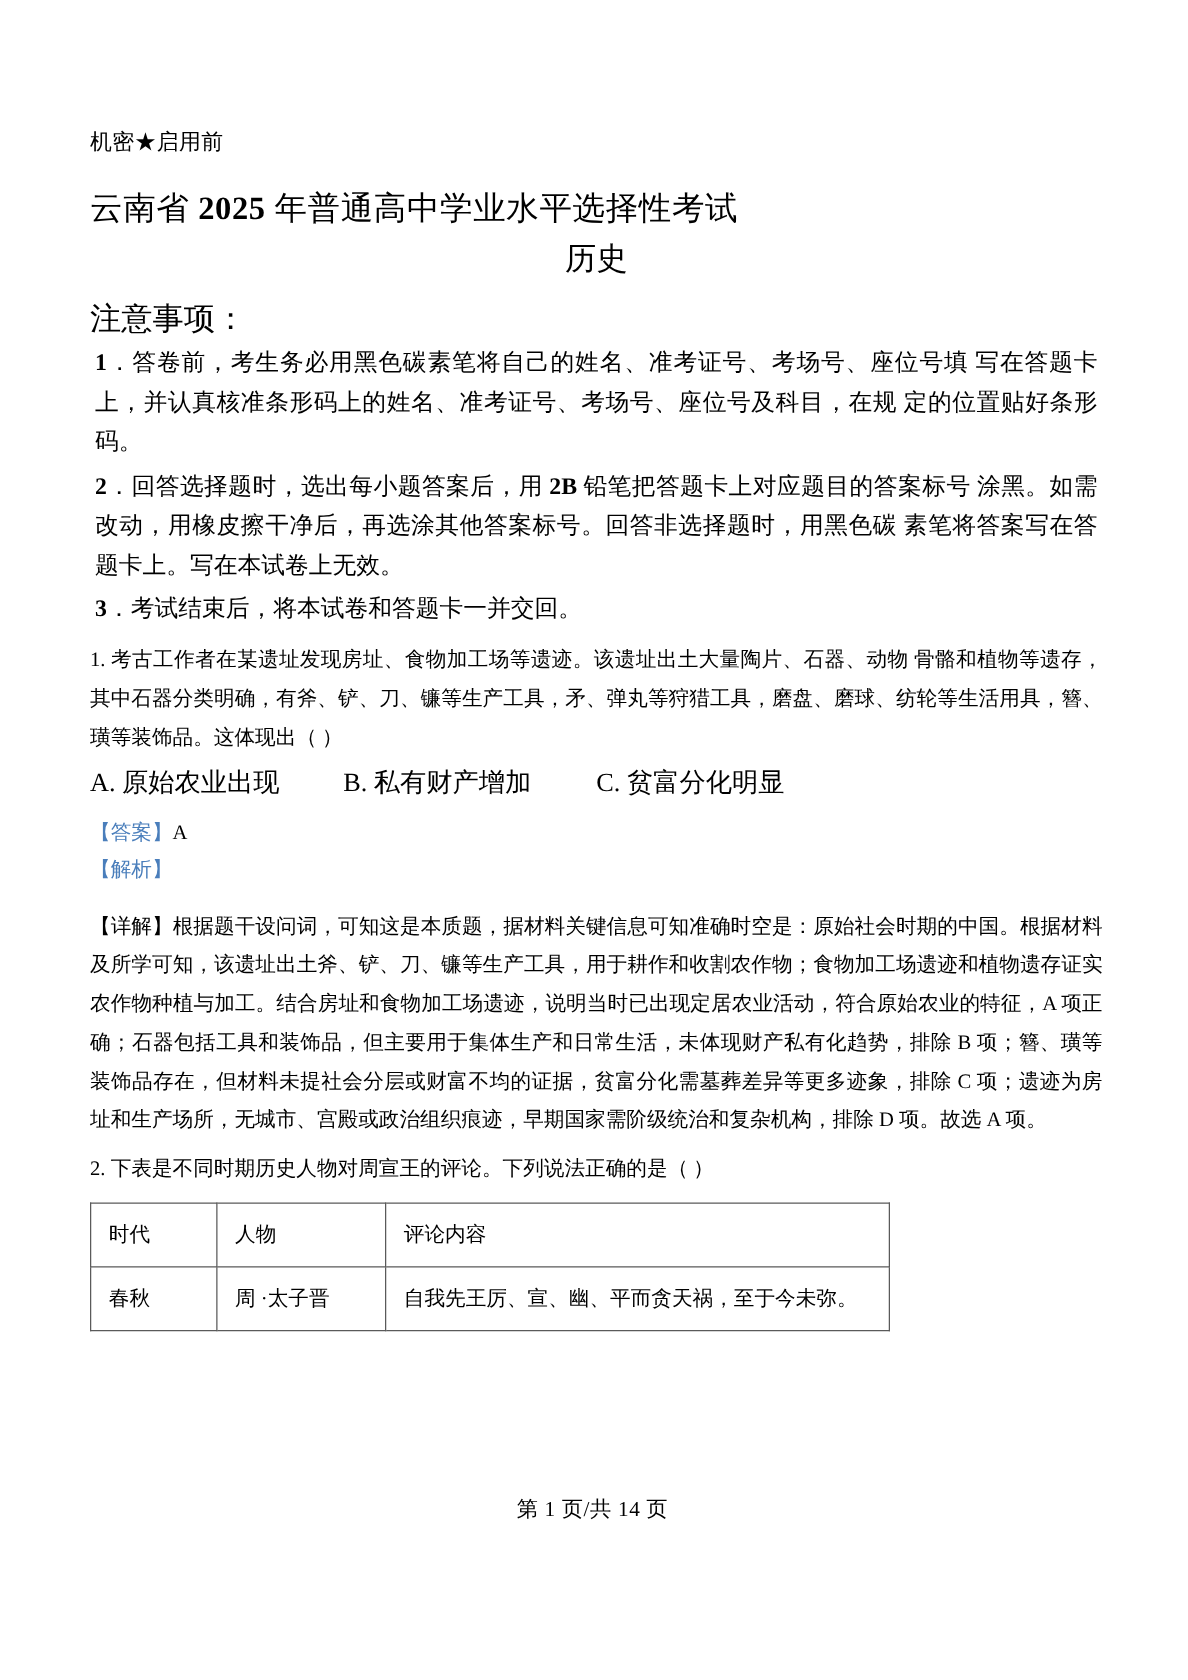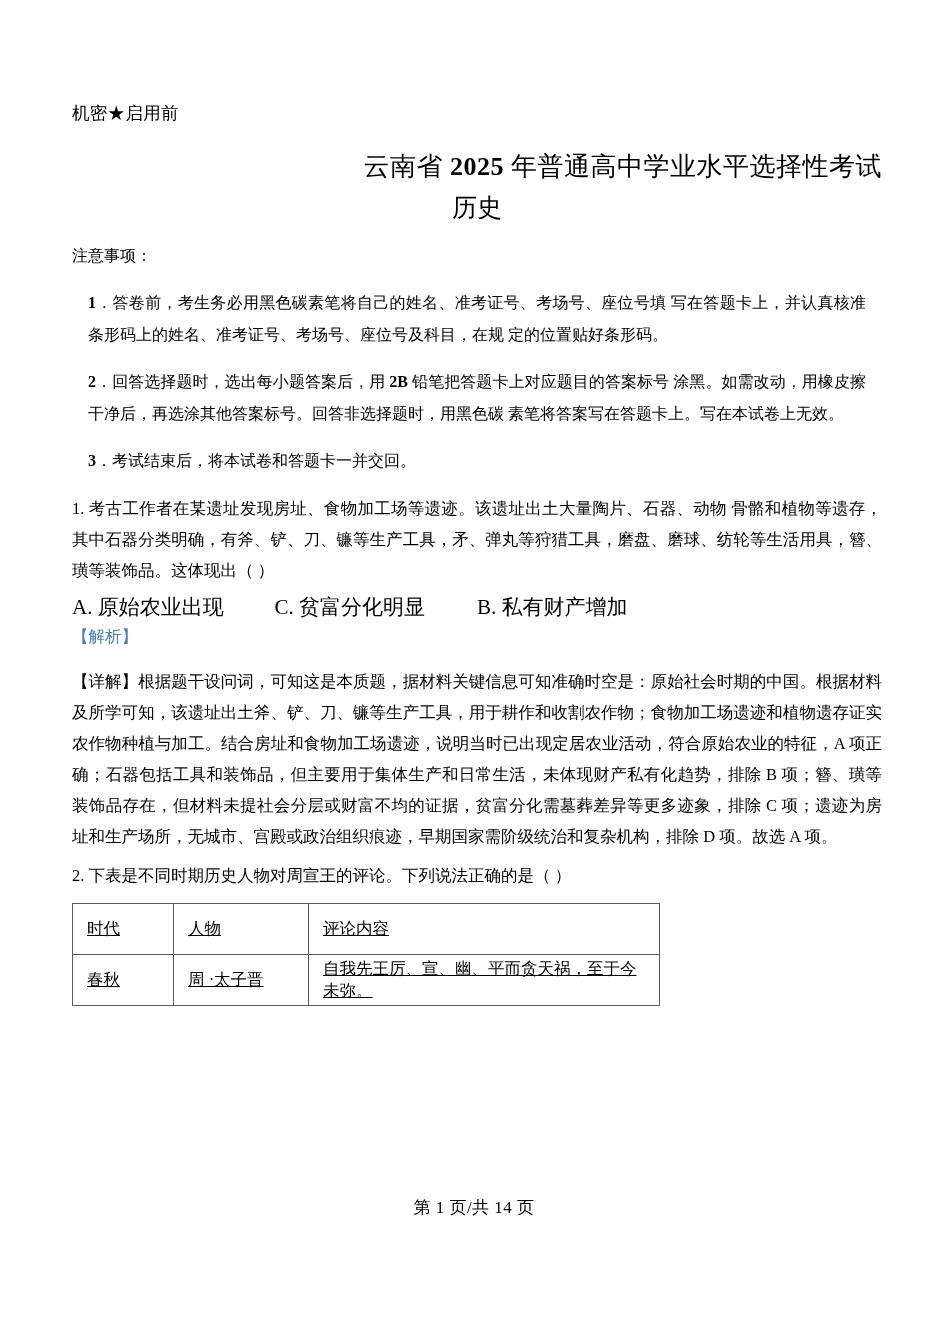--- a/index.html
+++ b/index.html
@@ -34,46 +34,46 @@
   
   .confidential {
     font-size: 17.5px;
     line-height: 26px;
     letter-spacing: 0.3px;
     margin-bottom: 22px;
   }
 
   
   .doc-title {
-    text-align: right;
+    text-align: left;
     font-size: 26px;
     line-height: 38px;
     letter-spacing: 0.5px;
     margin: 0 0 4px 0;
     font-weight: normal;
   }
   .doc-title .year { font-weight: bold; }
   .doc-subtitle {
     text-align: center;
     font-size: 25px;
     line-height: 36px;
     margin: 0 0 14px 0;
     font-weight: normal;
   }
 
   
   .notice-heading {
-    font-size: 16px;
+    font-size: 25px;
     line-height: 31px;
     margin: 0;
   }
   .notice-item {
-    font-size: 16px;
+    font-size: 19px;
     line-height: 31.5px;
-    margin: 16px;
+    margin: 4px;
     text-align: justify;
     text-justify: inter-ideograph;
   }
   .notice-item b,
   .section-head b {
     font-weight: bold;
   }
 
   
   .section-head {
@@ -122,23 +122,22 @@
     line-height: 31px;
     margin: 14px 0 0 0;
     text-align: justify;
     text-justify: inter-ideograph;
   }
 
   
   .q-table {
     border-collapse: collapse;
     margin: 12px 0 0 0;
-    width: 588px;
+    width: 640px;
     table-layout: fixed;
-    text-decoration: underline;
   }
   .q-table td {
     border: 1.5px solid #5a5a5a;
     font-size: 16.5px;
     height: 50px;
     padding: 0 14px;
     vertical-align: middle;
     font-family: "Liberation Serif", "DejaVu Serif", serif;
   }
   .q-table .c-era   { width: 72px; }
@@ -186,24 +185,27 @@
     </div>
 
 
     <div class="question">
       <span>1.</span>
       <span>考古工作者在某遗址发现房址、食物加工场等遗迹。该遗址出土大量陶片、石器、动物  骨骼和植物等遗存，其中石器分类明确，有斧、铲、刀、镰等生产工具，矛、弹丸等狩猎工具，磨盘、磨球、纺轮等生活用具，簪、璜等装饰品。这体现出（    ）</span>
     </div>
 
     <div class="options">
       <div class="opt">A. 原始农业出现</div>
+      <div class="opt">B. 私有财产增加</div>
       <div class="opt">C. 贫富分化明显</div>
-      <div class="opt">B. 私有财产增加</div>
-    </div>
-
+    </div>
+
+    <div class="answer-line">
+      <span class="tag">【答案】</span><span class="val">A</span>
+    </div>
 
     <div class="analysis-line">
       <span class="tag">【解析】</span>
     </div>
 
     <div class="detail">
       <span>【详解】</span><span>根据题干设问词，可知这是本质题，据材料关键信息可知准确时空是：原始社会时期的中国。根据材料及所学可知，该遗址出土斧、铲、刀、镰等生产工具，用于耕作和收割农作物；食物加工场遗迹和植物遗存证实农作物种植与加工。结合房址和食物加工场遗迹，说明当时已出现定居农业活动，符合原始农业的特征，A 项正确；石器包括工具和装饰品，但主要用于集体生产和日常生活，未体现财产私有化趋势，排除 B 项；簪、璜等装饰品存在，但材料未提社会分层或财富不均的证据，贫富分化需墓葬差异等更多迹象，排除 C 项；遗迹为房址和生产场所，无城市、宫殿或政治组织痕迹，早期国家需阶级统治和复杂机构，排除 D 项。故选 A 项。</span>
     </div>
 
     <div class="question">

